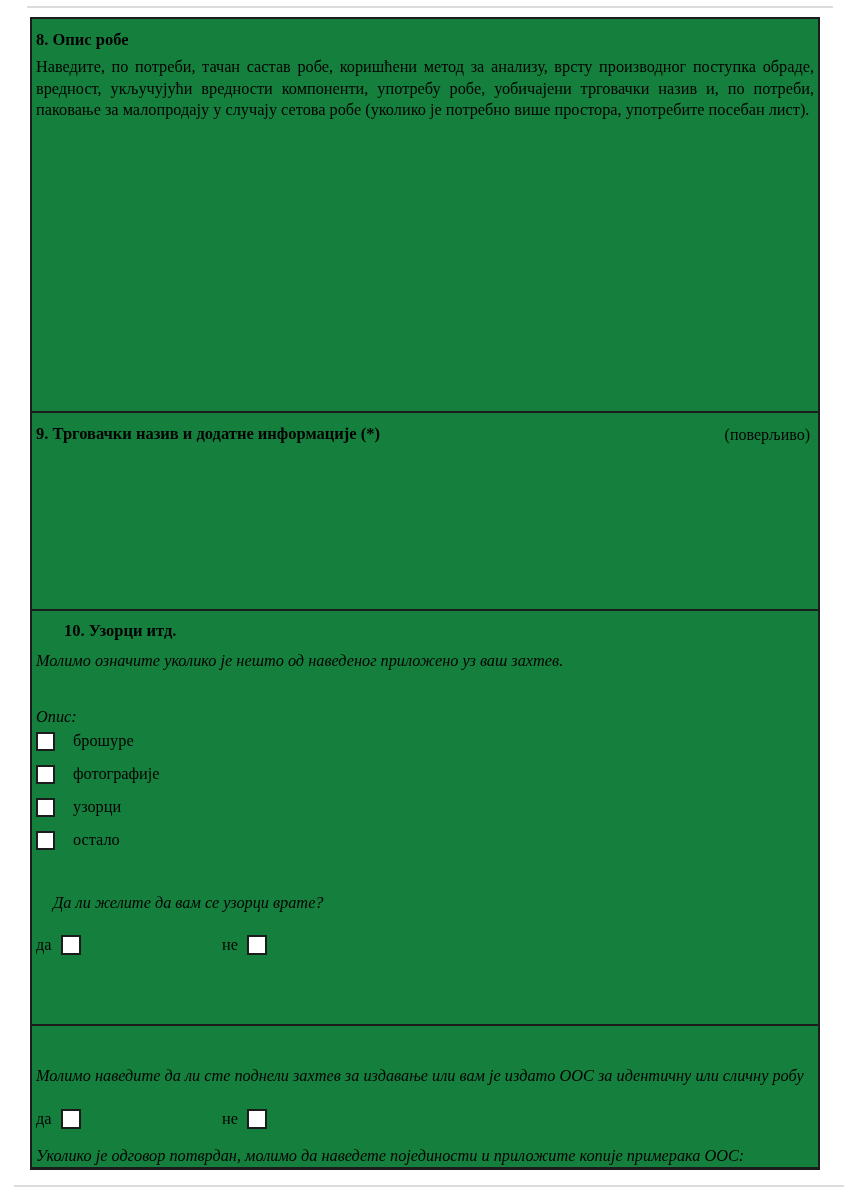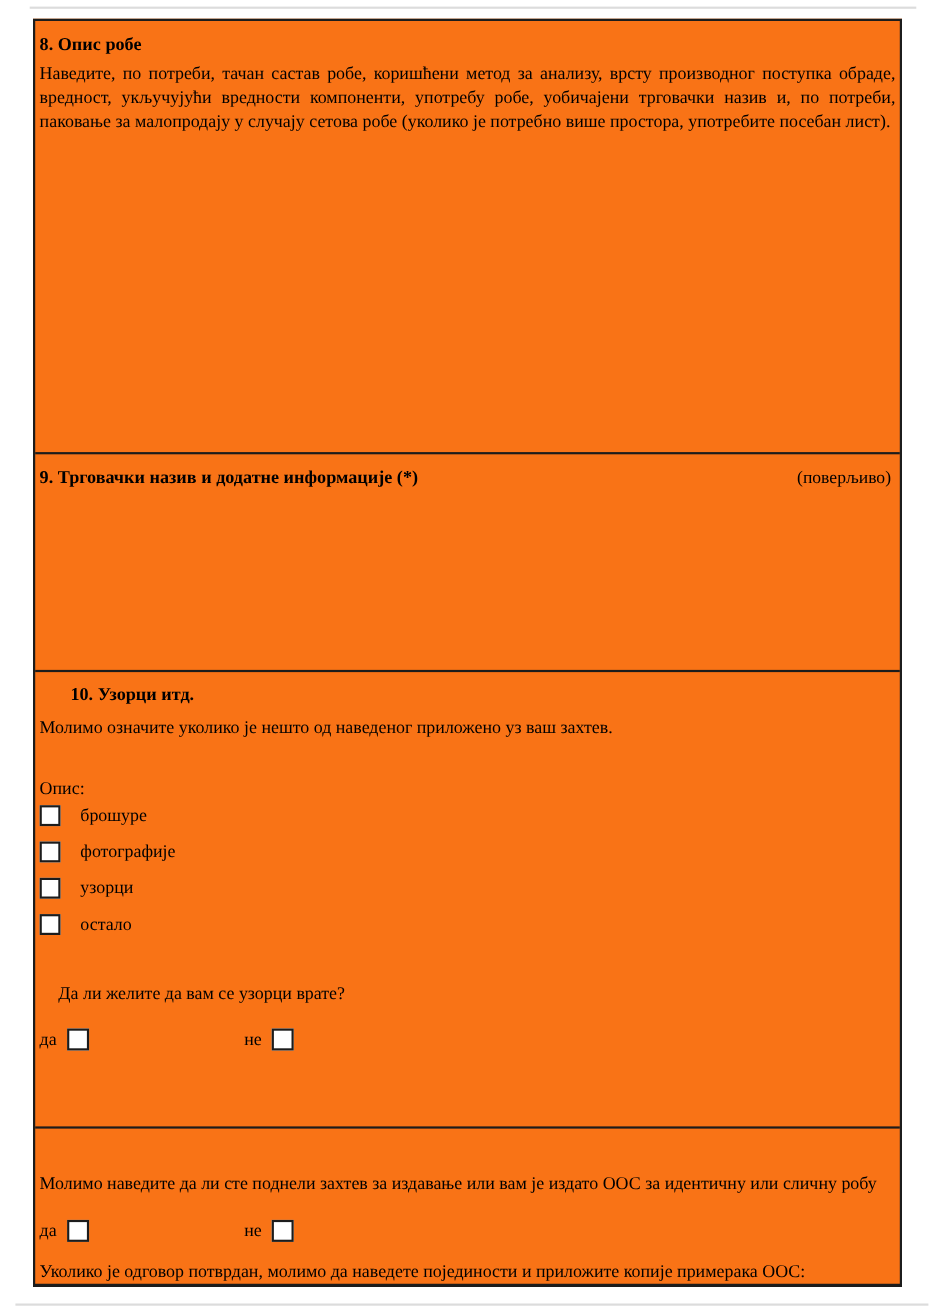--- a/index.html
+++ b/index.html
@@ -15,40 +15,40 @@
     position: absolute;
     height: 2px;
     background: #dcdcdc;
   }
   .form {
     position: absolute;
     left: 30px; top: 17px;
     width: 790px; height: 1153px;
     border: 2px solid #1c1c1c;
     border-bottom-width: 3px;
-    background: #f97316;
+    background: #15803d;
   }
   .form > * { position: absolute; }
   .divider {
     left: 0; right: 0;
     height: 2px;
     background: #1c1c1c;
   }
   .sec-title {
     font-weight: bold;
     font-size: 16.5px;
     line-height: 21px;
     white-space: nowrap;
   }
   .body-text {
     font-size: 16.3px;
     line-height: 21.5px;
   }
   .just { text-align: justify; }
-  .nowrap { white-space: nowrap; }
+  .nowrap { white-space: nowrap; font-style: italic; }
   .cb {
     appearance: none;
     -webkit-appearance: none;
     width: 19px; height: 19px;
     border: 2px solid #1c1c1c;
     background: #fff;
     cursor: pointer;
     flex: 0 0 auto;
     margin: 0;
   }

